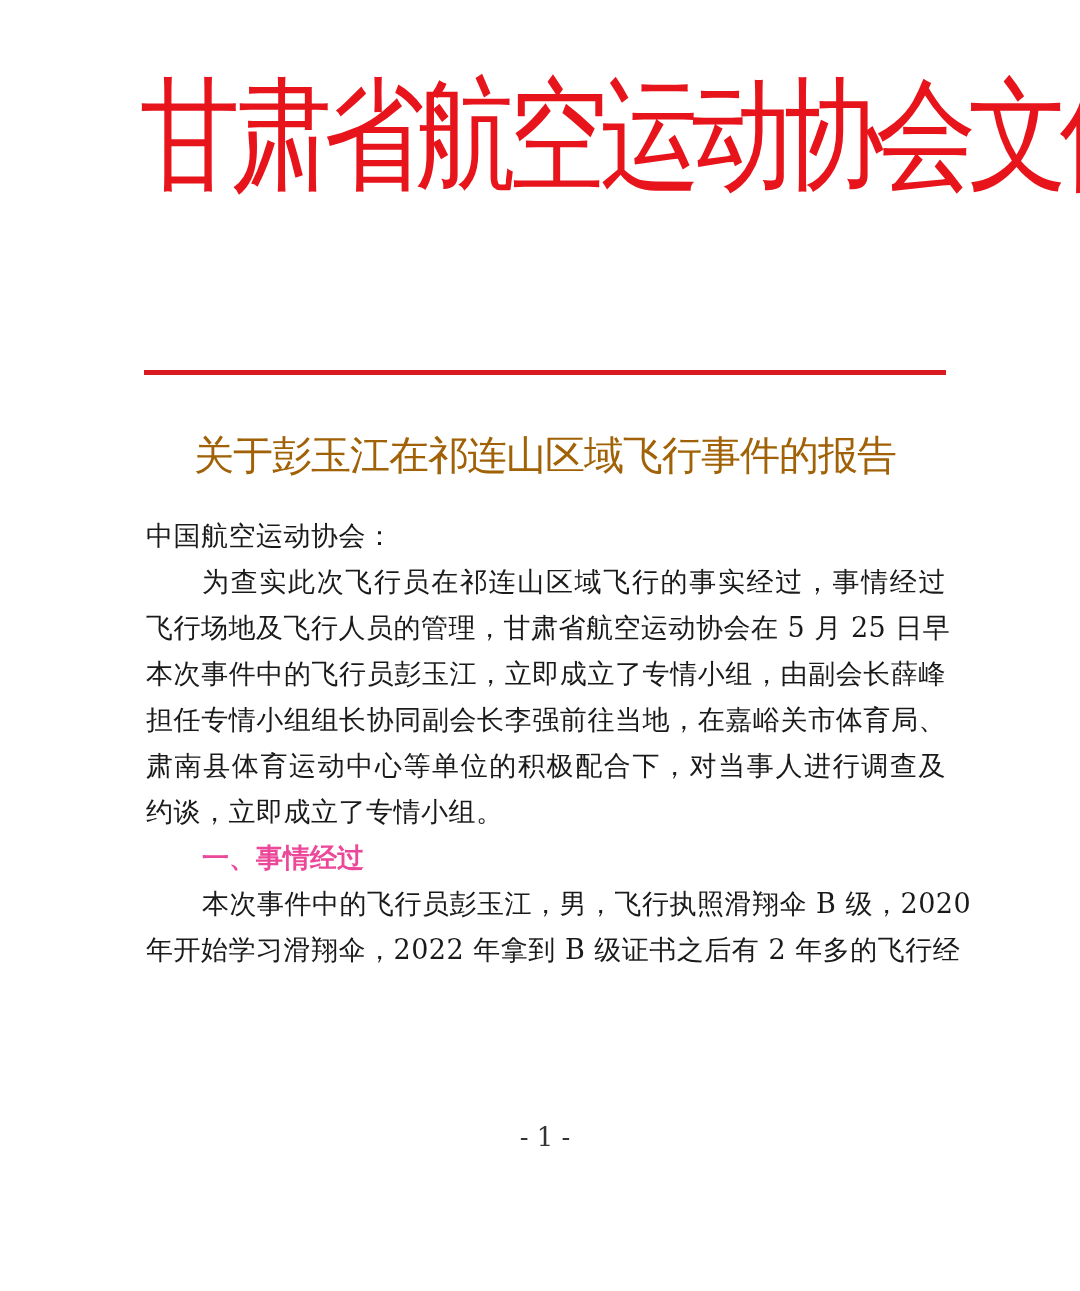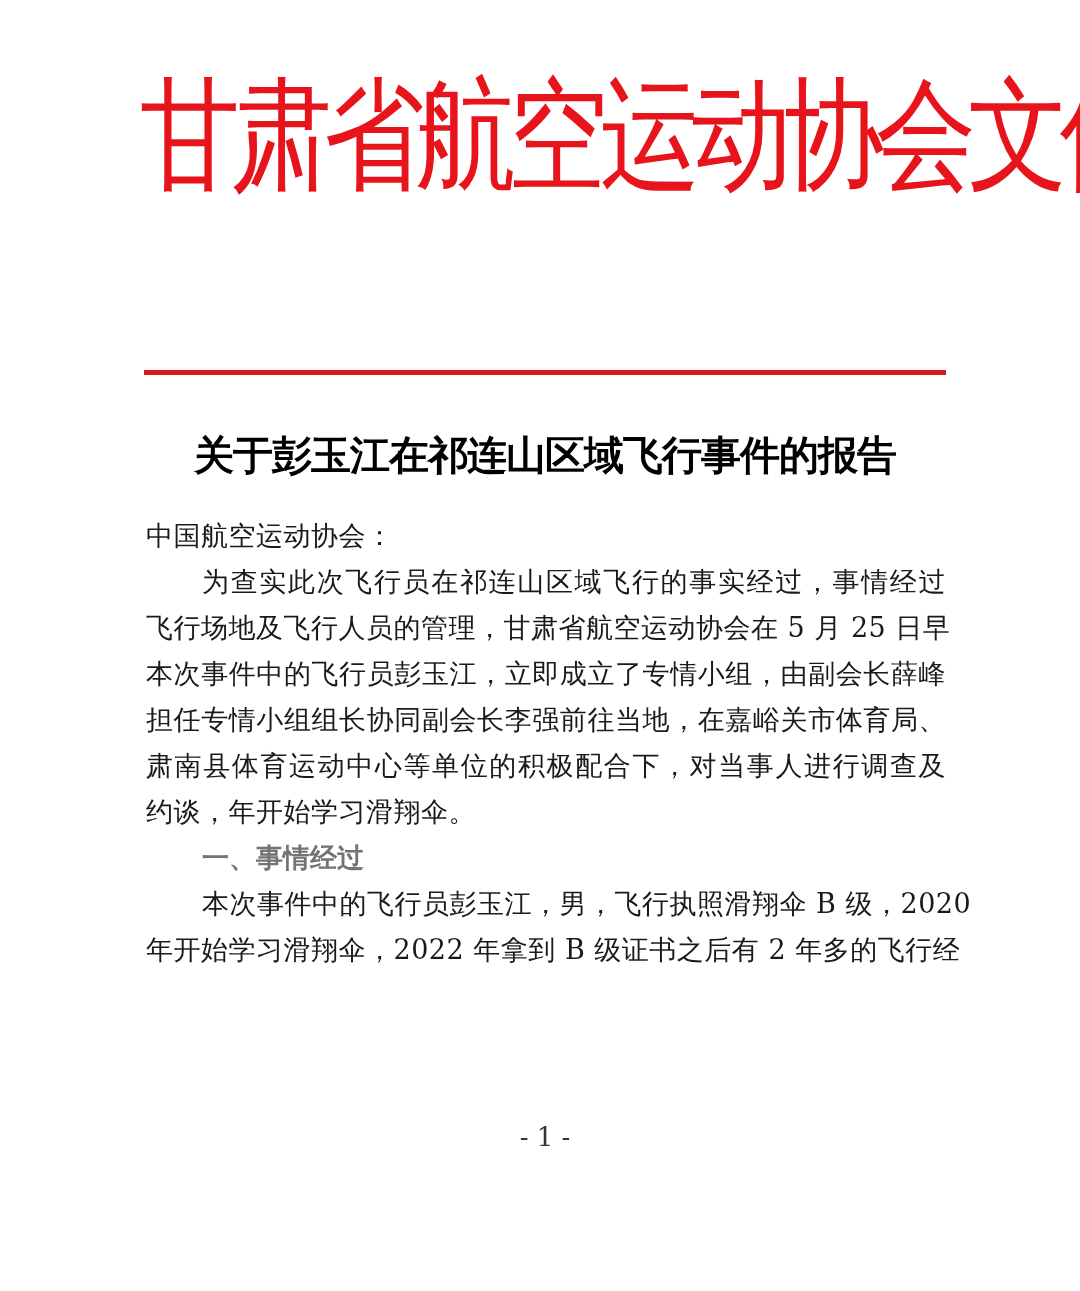--- a/index.html
+++ b/index.html
@@ -46,24 +46,24 @@
       height: 5px;
       background: #d91a1e;
     }
     .doc-title {
       position: absolute;
       left: 140px;
       top: 425px;
       width: 810px;
       text-align: center;
       font-family: "DejaVu Serif", "Liberation Serif", serif;
-      font-weight: bold;
+      font-weight: normal;
       font-size: 40px;
       line-height: 60px;
-      color: #000000;
+      color: #a16207;
       letter-spacing: -1px;
     }
     .body-text {
       position: absolute;
       left: 146px;
       top: 513px;
       width: 800px;
       font-family: "DejaVu Serif", "Liberation Serif", serif;
       font-size: 27px;
       color: #1a1a1a;
@@ -77,21 +77,21 @@
       letter-spacing: 0.5px;
     }
     .line.last { text-align-last: left; }
     .line.indent { padding-left: 56px; }
     .section-heading {
       height: 46px;
       padding-left: 56px;
       font-family: "DejaVu Sans", "Liberation Sans", sans-serif;
       font-weight: bold;
       font-size: 27px;
-      color: #737373;
+      color: #ec4899;
     }
     .page-number {
       position: absolute;
       left: 140px;
       top: 1122px;
       width: 810px;
       text-align: center;
       font-family: "DejaVu Serif", "Liberation Serif", serif;
       font-size: 26px;
       color: #333;
@@ -121,21 +121,21 @@
   <div class="doc-title">关于彭玉江在祁连山区域飞行事件的报告</div>
 
   <div class="body-text">
     <div class="line last">中国航空运动协会：</div>
 
     <div class="line indent">为查实此次飞行员在祁连山区域飞行的事实经过，事情经过</div>
     <div class="line">飞行场地及飞行人员的管理，甘肃省航空运动协会在 5 月 25 日早</div>
     <div class="line">本次事件中的飞行员彭玉江，立即成立了专情小组，由副会长薛峰</div>
     <div class="line">担任专情小组组长协同副会长李强前往当地，在嘉峪关市体育局、</div>
     <div class="line">肃南县体育运动中心等单位的积极配合下，对当事人进行调查及</div>
-    <div class="line last">约谈，年开始学习滑翔伞。</div>
+    <div class="line last">约谈，立即成立了专情小组。</div>
 
     <div class="section-heading">一、事情经过</div>
 
     <div class="line indent">本次事件中的飞行员彭玉江，男，飞行执照滑翔伞 B 级，2020</div>
     <div class="line">年开始学习滑翔伞，2022 年拿到 B 级证书之后有 2 年多的飞行经</div>
   </div>
 
   <div class="page-number">- 1 -</div>
 </div>
 

